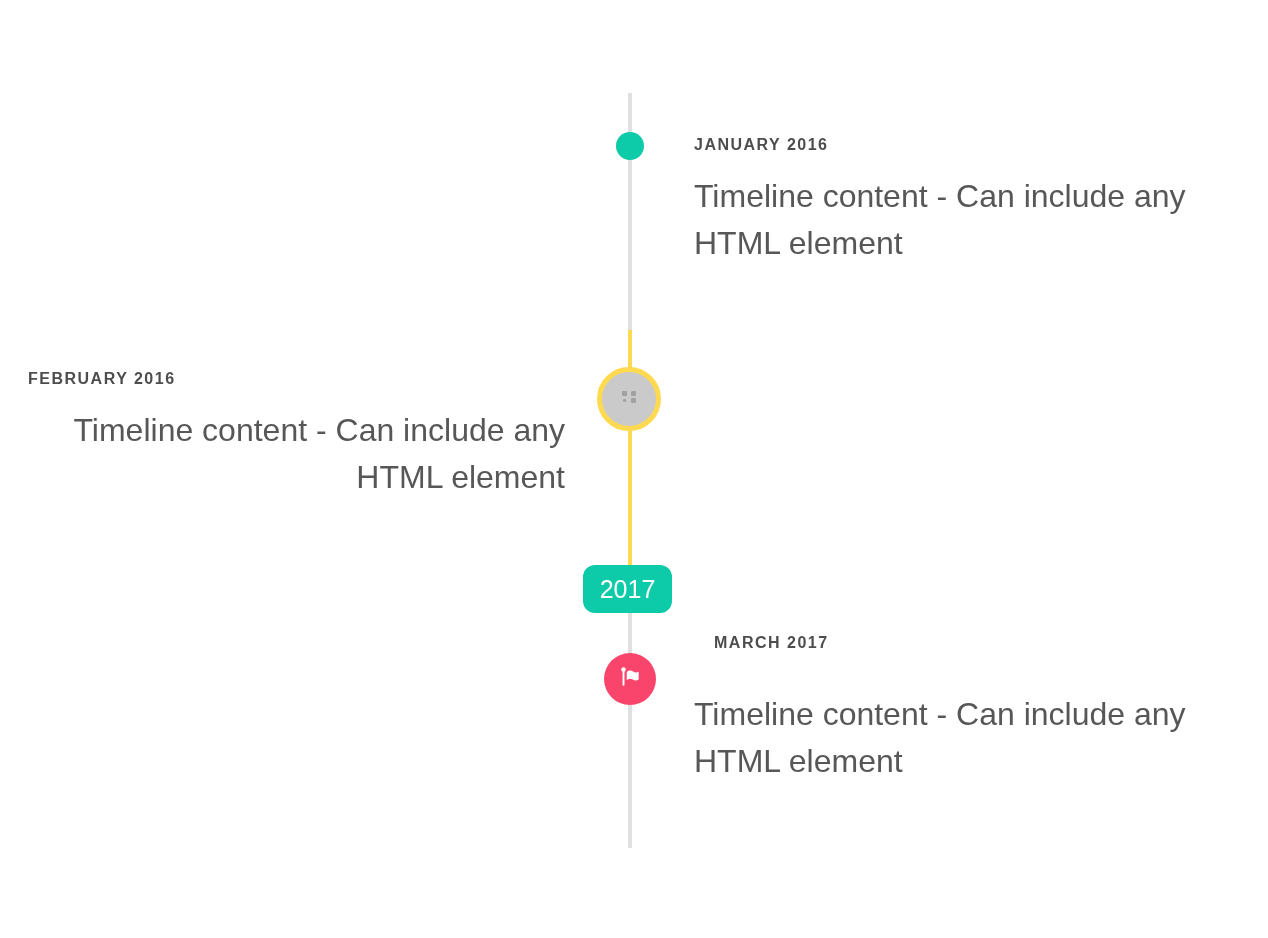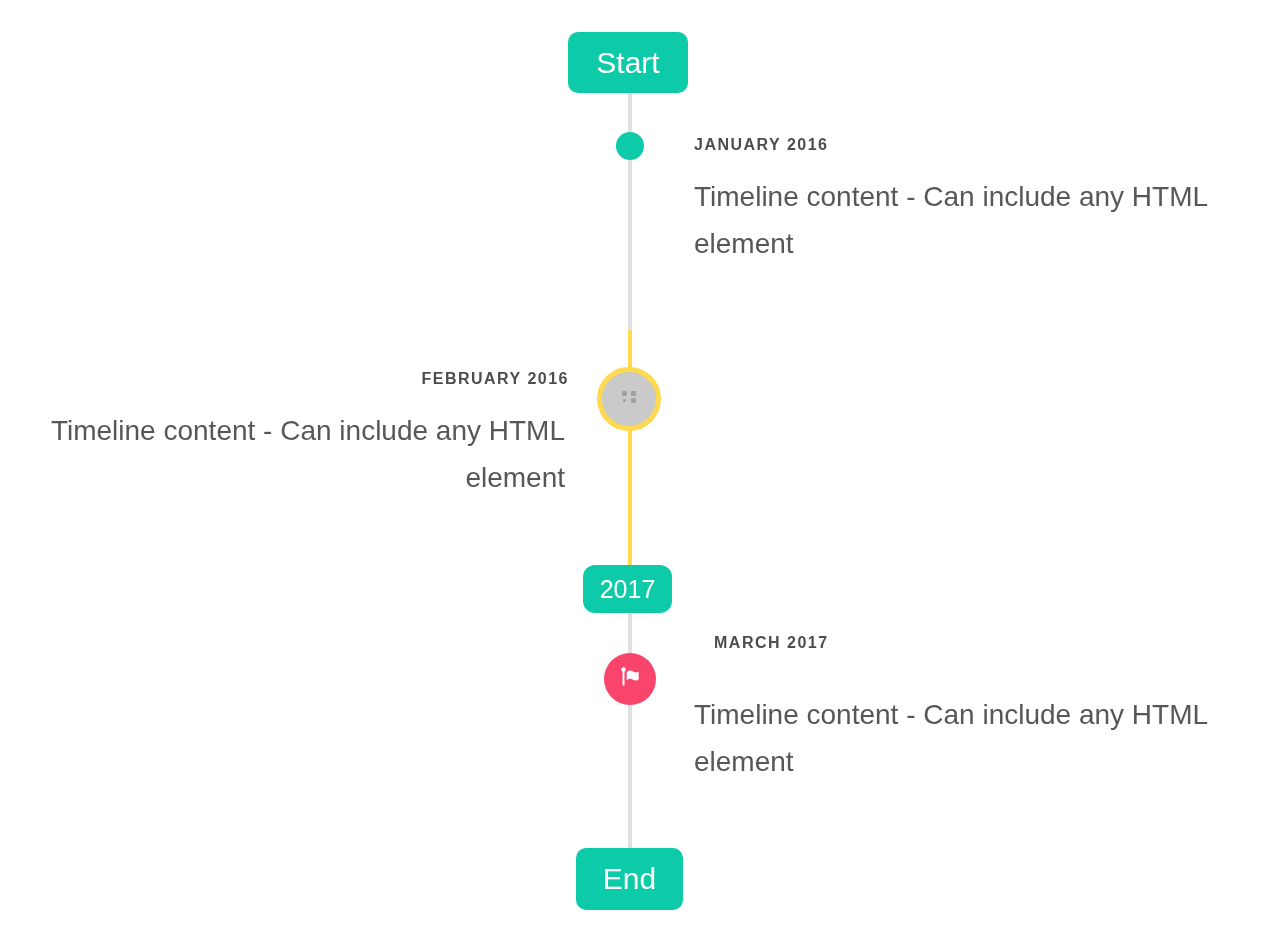--- a/index.html
+++ b/index.html
@@ -72,44 +72,43 @@
     line-height: 22px;
     font-weight: 700;
     letter-spacing: 1.5px;
     color: #4d4d4d;
     z-index: 3;
     white-space: nowrap;
   }
   .item-content {
     position: absolute;
     width: 528px;
-    font-size: 28px;
+    font-size: 32px;
     line-height: 47px;
     font-weight: 400;
     color: #575757;
     z-index: 3;
   }
   .right-side { left: 694px; text-align: left; }
   .left-side  { left: 37px;  text-align: right; }
   .title-jan   { top: 134px; left: 694px; }
   .content-jan { top: 173px; }
-  .title-feb   { top: 368px; left: 44px; width: 525px; text-align: right; }
+  .title-feb   { top: 368px; left: 28px; width: 525px; text-align: left; }
   .content-feb { top: 407px; }
   .title-mar   { top: 632px; left: 694px; margin-left: 20px; }
   .content-mar { top: 691px; }
 </style>
 </head>
 <body>
 
 <div class="canvas">
 
   <div class="line main"></div>
   <div class="line highlight"></div>
 
-  <div class="badge start">Start</div>
 
   <div class="marker dot"></div>
   <div class="item-title title-jan">JANUARY 2016</div>
   <div class="item-content right-side content-jan">Timeline content - Can include any HTML element</div>
 
   <div class="marker image-circle">
     <span>
       <svg width="16" height="14" viewBox="0 0 16 14" aria-hidden="true">
         <g fill="#9b9b9b" opacity="0.85">
           <rect x="1" y="1" width="5" height="5" rx="1"></rect>
@@ -132,15 +131,14 @@
           <circle cx="6" cy="5" r="2.1"></circle>
           <rect x="5.1" y="5.5" width="1.8" height="14.5" rx="0.9"></rect>
           <path d="M9 7.3 C11 5.6 13 5.6 14.9 6.9 C16.6 8.0 18.2 8.1 20 7.2 L20 14.4 C18 15.6 16.2 15.5 14.5 14.4 C12.7 13.2 11 13.3 9 14.9 Z"></path>
         </g>
       </svg>
     </span>
   </div>
   <div class="item-title title-mar">MARCH 2017</div>
   <div class="item-content right-side content-mar">Timeline content - Can include any HTML element</div>
 
-  <div class="badge end">End</div>
 
 </div>
 
 </body></html>

